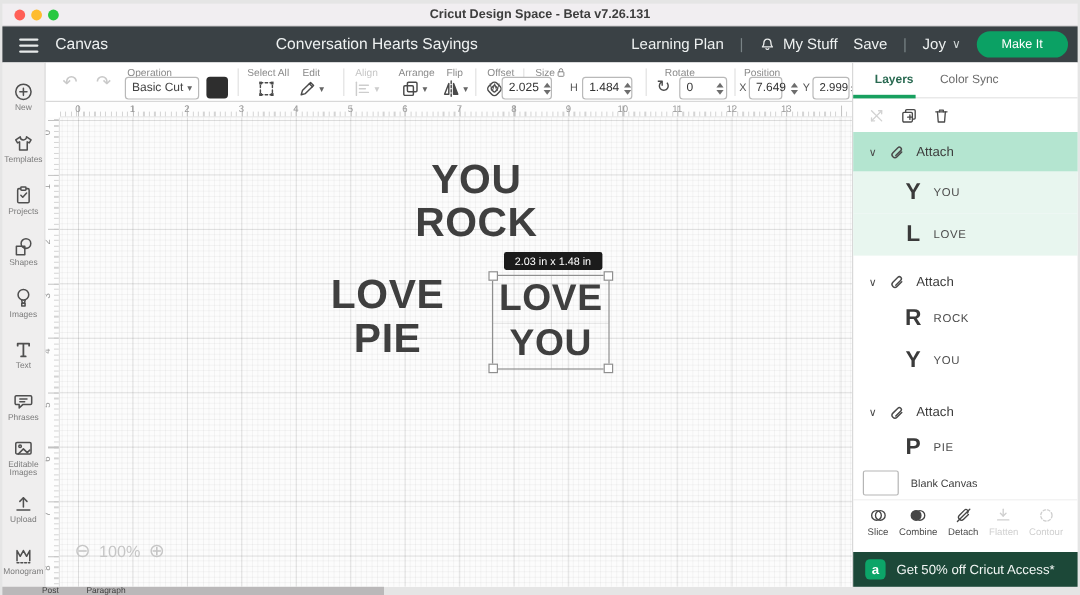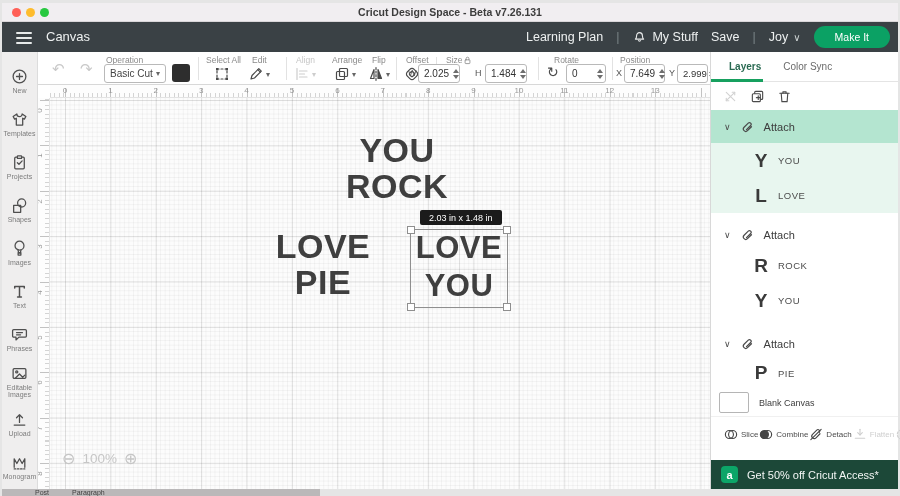--- a/index.html
+++ b/index.html
@@ -96,21 +96,21 @@
   .lp-group .glabel { font-size:11px; color:#3c3c3c; }
   .lp-child { height:35px; display:flex; align-items:center; padding-left:42px; gap:9px; cursor:pointer; flex:none; }
   .lp-child.sel { background:#e8f6ef; }
   .lp-child .lglyph { font-size:19px; font-weight:600; color:#3a3a3a; width:16px; text-align:center; }
   .lp-child .llabel { font-size:9.5px; color:#4c4c4c; letter-spacing:0.5px; }
   .lp-gap8 { height:9px; flex:none; } .lp-gap12 { height:13px; flex:none; }
   #blank-row { height:27px; display:flex; align-items:center; gap:10px; padding-left:8px; flex:none; cursor:pointer; }
   #blank-thumb { width:30px; height:21px; background:#fff; border:1px solid #b5b5b5; border-radius:2px; }
   #blank-row span { font-size:9px; color:#3e3e3e; }
   #ops { height:36px; display:flex; justify-content:space-between; padding:0 12px; flex:none; border-top:1px solid #f0f0f0; }
-  .op { display:flex; flex-direction:row; align-items:center; justify-content:center; gap:2px; cursor:pointer; }
+  .op { display:flex; flex-direction:column; align-items:center; justify-content:center; gap:2px; cursor:pointer; }
   .op svg { width:16px; height:15px; stroke:#454545; fill:none; stroke-width:1.2; stroke-linecap:round; stroke-linejoin:round; }
   .op .oplabel { font-size:8px; color:#4c4c4c; }
   .op.disabled svg { stroke:#cfcfcf; } .op.disabled .oplabel { color:#cfcfcf;text-align:right; }
   #banner { margin-top:auto; height:29px; background:#1c4838; display:flex; align-items:center; gap:9px; padding-left:10px; flex:none; cursor:pointer; }
   #banner .logo { width:17px; height:17px; background:#0ca568; border-radius:4px; color:#fff; font-size:11px; font-weight:700; display:flex; align-items:center; justify-content:center; }
   #banner span.btxt { color:#f2f6f4; font-size:11px; }
 
   
   #bottom-strip { left:2px; top:489px; width:318px; height:7px; background:#bab8b9; overflow:hidden; }
   #bottom-strip span { position:absolute; top:0; font-size:7px; line-height:8px; color:#3f3f3f; }
@@ -127,20 +127,21 @@
     <div class="t-title">Cricut Design Space - Beta v7.26.131</div>
   </div>
 
   <div id="nav" class="abs">
     <div class="burger">
         <i></i>
         <i></i>
         <i></i>
       </div>
     <span class="nav-canvas">Canvas</span>
+    <span class="nav-title">Conversation Hearts Sayings</span>
     <div id="nav-right">
       <span>Learning Plan</span>
       <span class="nav-sep">|</span>
       <span class="with-icon">
         <svg width="15" height="15" viewBox="0 0 16 16" style="stroke:#e9ebeb;fill:none;stroke-width:1.2;stroke-linecap:round;stroke-linejoin:round;">
           <path d="M8 2.8c2 0 3.1 1.5 3.1 3.3 0 2.4 .7 3 1.3 3.6 H3.6 c.6-.6 1.3-1.2 1.3-3.6 C4.9 4.3 6 2.8 8 2.8 Z"></path>
           <path d="M6.8 11.2c.2 .9 2.2 .9 2.4 0"></path>
         </svg>
         <span>My Stuff</span>
       </span>
@@ -265,21 +266,21 @@
       <span class="carets">
           <i class="up"></i>
           <i class="dn"></i>
         </span>
     </span>
 
     <span class="tb-div" style="left:574px;"></span>
 
     <span class="tb-label" style="left:582px;top:3px;">Position</span>
     <span class="axis-l" style="left:578px;top:16px;">X</span>
-    <span class="stepper" style="left:586px;top:12px;width:41px;">
+    <span class="stepper" style="left:586px;top:12px;width:28px;">
       <span class="val">7.649</span>
       <span class="carets">
           <i class="up"></i>
           <i class="dn"></i>
         </span>
     </span>
     <span class="axis-l" style="left:631px;top:16px;">Y</span>
     <span class="stepper" style="left:639px;top:12px;width:31px;padding-right:1px;">
       <span class="val" style="font-size:9.5px;">2.999</span>
       <span class="carets" style="margin-left:2px;">

